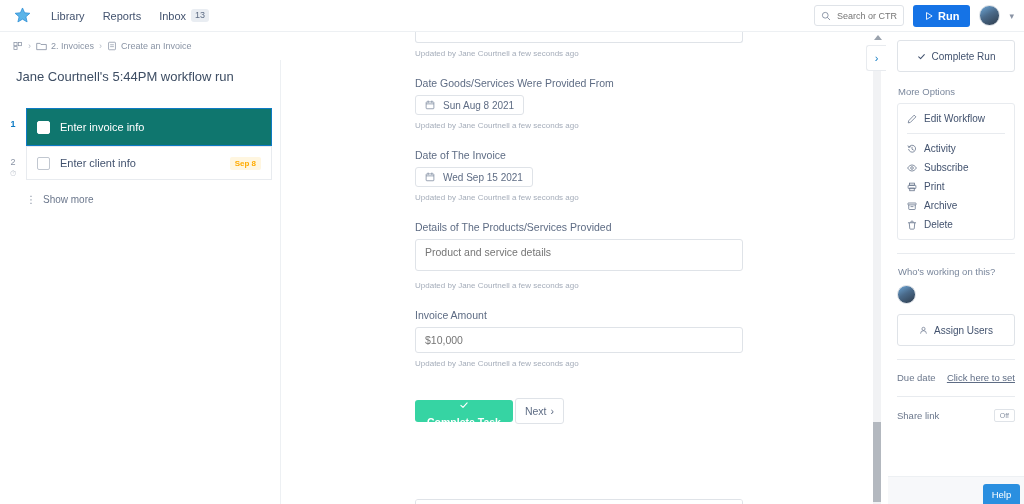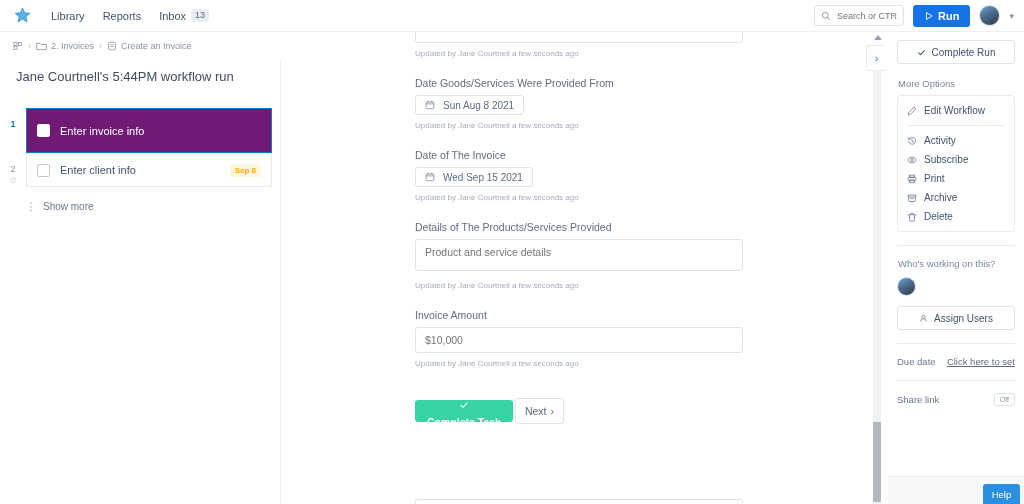--- a/index.html
+++ b/index.html
@@ -79,21 +79,21 @@
     font-size: 9px; color: #8993a4; flex: none;
   }
   .task-num.active { color: #0d7ac4; font-weight: bold; }
   .task-sub-icon { display:block; font-size: 8px; color: #b3bac5; margin-top: 2px; }
   .task-card {
     flex: 1; display: flex; align-items: center; gap: 10px;
     height: 34px; padding: 0 10px; margin-right: 8px;
     border: 1px solid #e8ebef; background: #fff; cursor: pointer;
   }
   .task-card.active {
-    background: #701a75; border-color: #0d7ac4; color: #fff; height: 45px;
+    background: #0f766e; border-color: #0d7ac4; color: #fff; height: 38px;
   }
   .task-check {
     width: 13px; height: 13px; border: 1px solid #c1c7d0;
     border-radius: 2px; background: #fff; flex: none;
   }
   .task-card.active .task-check { border-color: #fff; }
   .task-label { font-size: 11px; color: #42526e; }
   .task-card.active .task-label { color: #fff; font-size: 11px; }
   .due-badge {
     margin-left: auto; background: #fff6e0; color: #ffab00;
@@ -184,21 +184,21 @@
     justify-content: center; color: #0d7ac4; font-size: 11px; cursor: pointer;
   }
 
   
   .right-panel {
     position: absolute; top: 32px; left: 888px; width: 136px; height: 472px;
     background: #fff; padding: 8px 9px 0 9px; overflow: hidden;
   }
   .panel-btn {
     display: flex; align-items: center; gap: 6px; justify-content: center;
-    width: 100%; height: 24px; border: 1px solid #dfe3e8; border-radius: 3px;
+    width: 100%; height: 32px; border: 1px solid #dfe3e8; border-radius: 3px;
     background: #fff; font-size: 10px; color: #42526e; cursor: pointer;
     font-family: "Liberation Sans", sans-serif;
   }
   .panel-section-title {
     font-size: 9.5px; color: #7a879c; margin: 14px 0 6px 1px;
   }
   .menu-card {
     border: 1px solid #e8ebef; border-radius: 3px; background: #fff;
     padding: 5px 0;
   }

